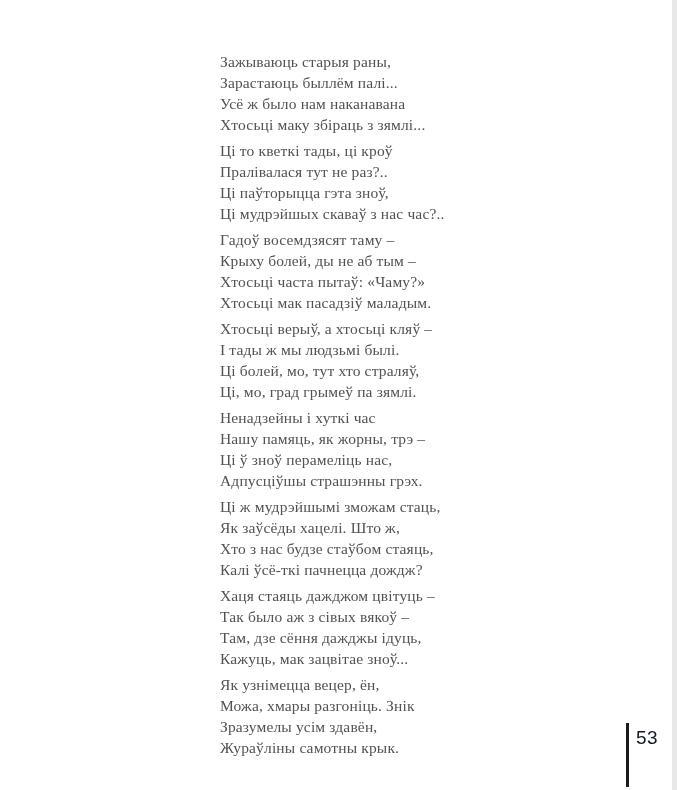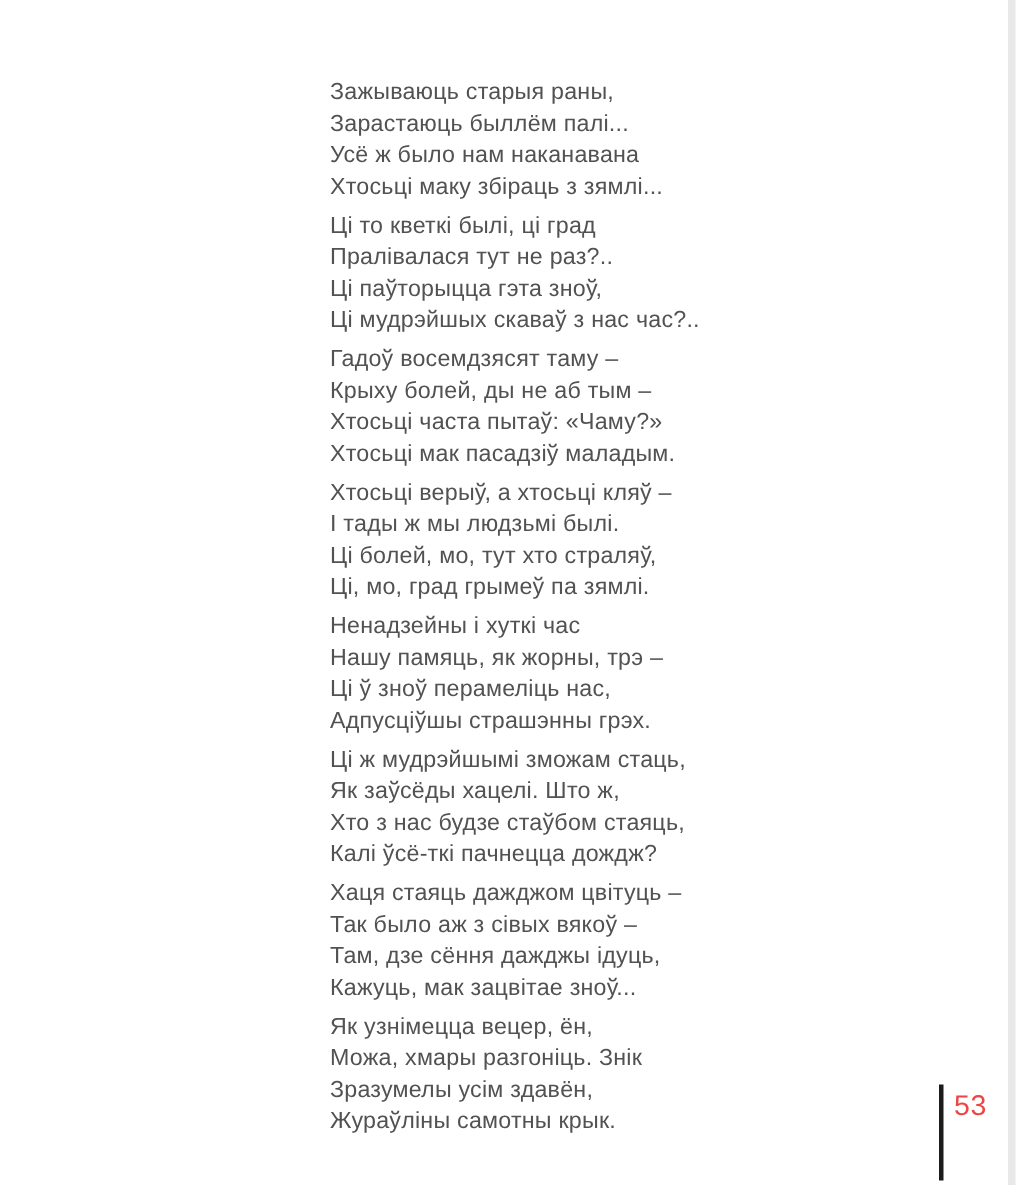--- a/index.html
+++ b/index.html
@@ -24,20 +24,21 @@
   }
   .poem {
     position: absolute;
     left: 220px;
     top: 51px;
     color: #525252;
     font-size: 15.5px;
     font-weight: 300;
     line-height: 21px;
     letter-spacing: 0.15px;
+    font-family: Liberation Serif, serif;
   }
   .stanza {
     margin: 0 0 5px 0;
   }
   .poem-line {
     white-space: nowrap;
   }
   .page-footer {
     position: absolute;
     left: 626px;
@@ -48,38 +49,38 @@
   .footer-divider {
     width: 3px;
     height: 64px;
     background: #1b1b1b;
   }
   .page-number {
     margin-left: 7px;
     margin-top: 4px;
     font-size: 19px;
     line-height: 22px;
-    color: #ef4444;
+    color: #0f172a;
     letter-spacing: 0.5px;
   }
 </style>
 </head>
 <body>
 
 <div class="edge-strip"></div>
 
 <div class="poem">
   <div class="stanza">
     <div class="poem-line">Зажываюць старыя раны,</div>
     <div class="poem-line">Зарастаюць быллём палі...</div>
     <div class="poem-line">Усё ж было нам наканавана</div>
     <div class="poem-line">Хтосьці маку збіраць з зямлі...</div>
   </div>
   <div class="stanza">
-    <div class="poem-line">Ці то кветкі былі, ці град</div>
+    <div class="poem-line">Ці то кветкі тады, ці кроў</div>
     <div class="poem-line">Пралівалася тут не раз?..</div>
     <div class="poem-line">Ці паўторыцца гэта зноў,</div>
     <div class="poem-line">Ці мудрэйшых скаваў з нас час?..</div>
   </div>
   <div class="stanza">
     <div class="poem-line">Гадоў восемдзясят таму –</div>
     <div class="poem-line">Крыху болей, ды не аб тым –</div>
     <div class="poem-line">Хтосьці часта пытаў: «Чаму?»</div>
     <div class="poem-line">Хтосьці мак пасадзіў маладым.</div>
   </div>

